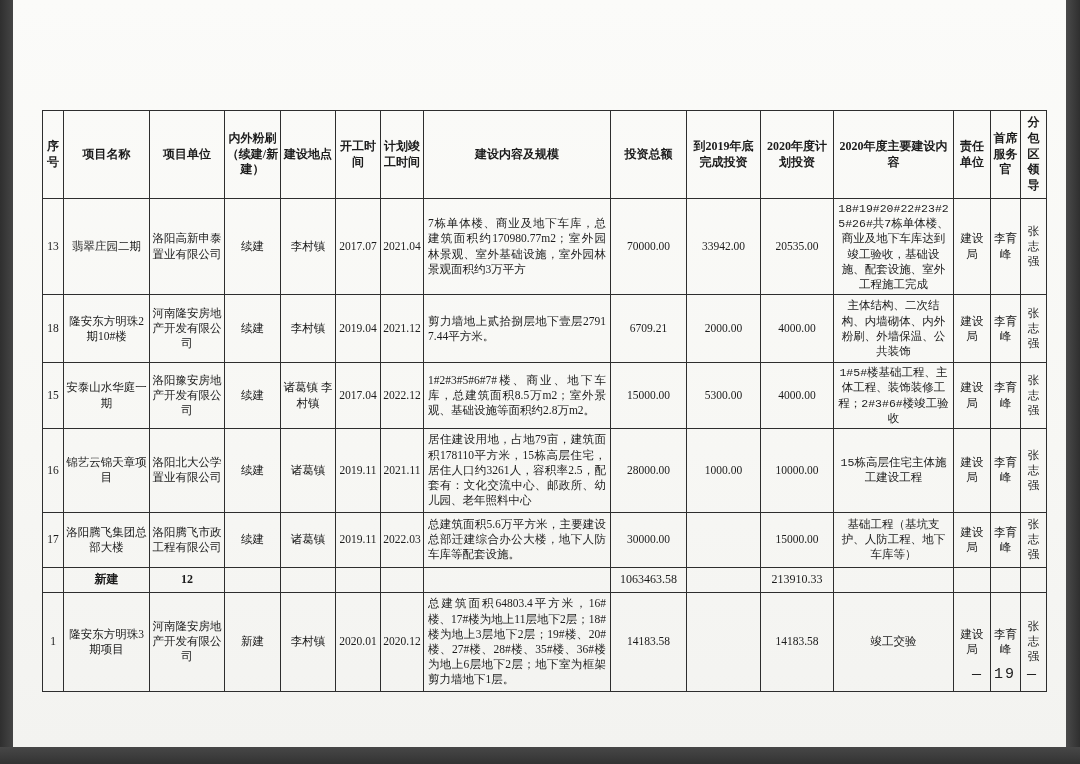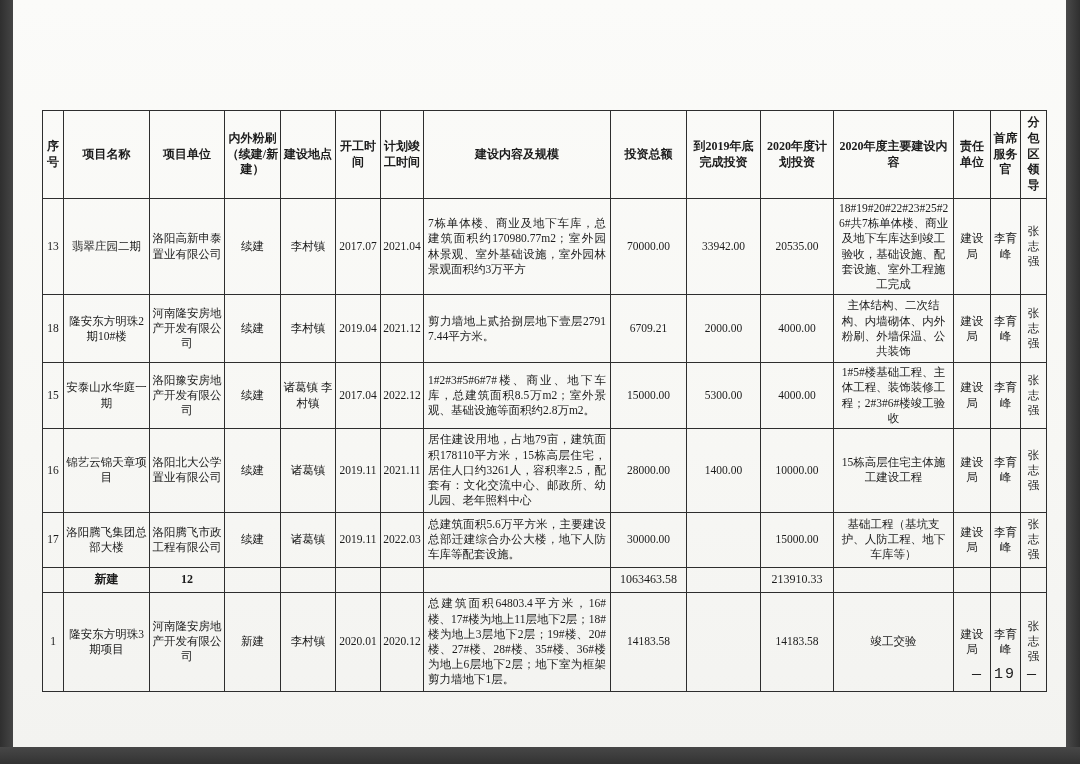--- a/index.html
+++ b/index.html
@@ -56,20 +56,21 @@
     font-size: 12px;
     padding: 4px 1px;
   }
   table.projects td.col-7 {
     text-align: justify;
     text-align-last: left;
     padding: 2px 4px;
   }
   table.projects td.col-11 {
     padding: 2px 3px;
+    font-family: Liberation Mono, monospace;
   }
   table.projects tr.summary td { font-size: 12px; }
   table.projects td.bold { font-weight: bold; }
   .page-number {
     position: absolute;
     right: 28px;
     top: 666px;
     font-size: 15px;
     letter-spacing: 2px;
     color: #222222;
@@ -173,21 +174,21 @@
           <tr style="height: 84px;">
             <td class="col-0">16</td>
             <td class="col-1">锦艺云锦天章项目</td>
             <td class="col-2">洛阳北大公学置业有限公司</td>
             <td class="col-3">续建</td>
             <td class="col-4">诸葛镇</td>
             <td class="col-5">2019.11</td>
             <td class="col-6">2021.11</td>
             <td class="col-7">居住建设用地，占地79亩，建筑面积178110平方米，15栋高层住宅，居住人口约3261人，容积率2.5，配套有：文化交流中心、邮政所、幼儿园、老年照料中心</td>
             <td class="col-8">28000.00</td>
-            <td class="col-9">1400.00</td>
+            <td class="col-9">1000.00</td>
             <td class="col-10">10000.00</td>
             <td class="col-11">15栋高层住宅主体施工建设工程</td>
             <td class="col-12">建设局</td>
             <td class="col-13">李育峰</td>
             <td class="col-14">张志强</td>
           </tr>
           <tr style="height: 55px;">
             <td class="col-0">17</td>
             <td class="col-1">洛阳腾飞集团总部大楼</td>
             <td class="col-2">洛阳腾飞市政工程有限公司</td>

